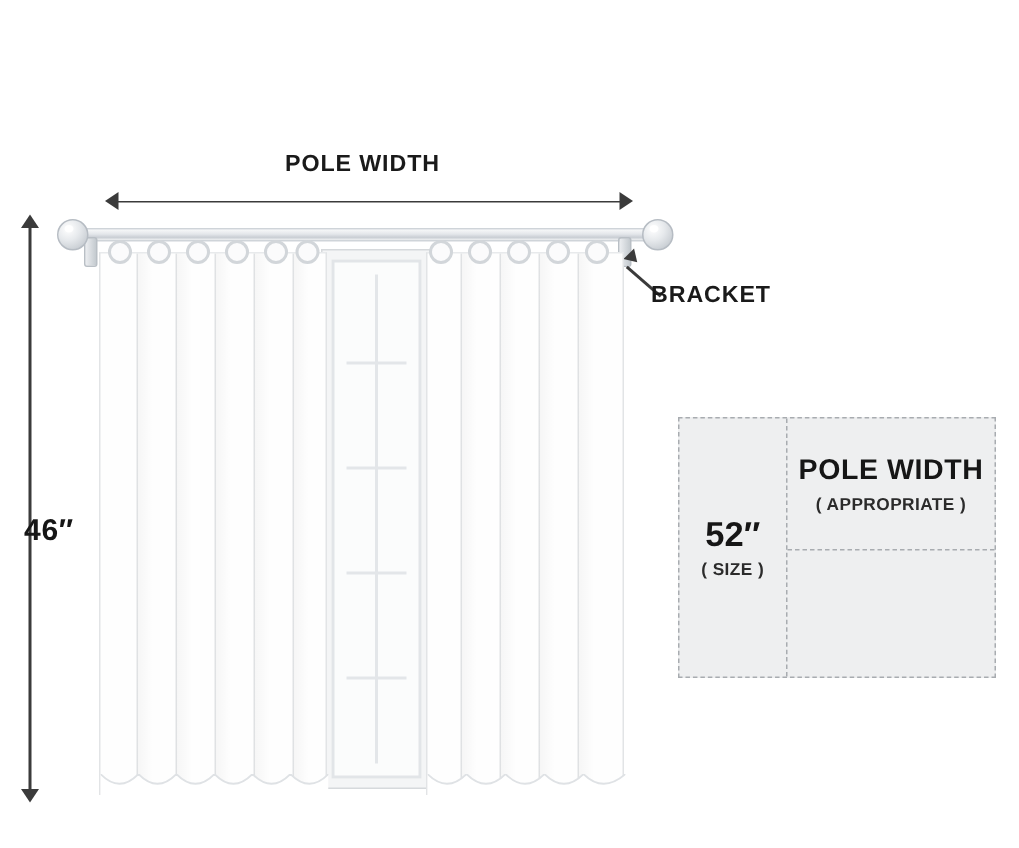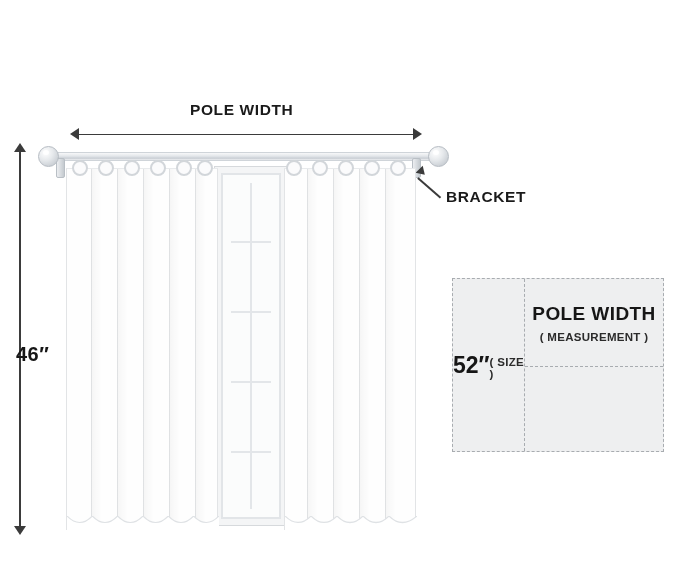--- a/index.html
+++ b/index.html
@@ -122,21 +122,20 @@
   
   .bracket-label {
     position: absolute;
     left: 434px;
     top: 188px;
     font-size: 15.5px;
     font-weight: bold;
     letter-spacing: 0.6px;
     color: #1a1a1a;
     white-space: nowrap;
-    margin-left: 12px;
   }
   .bracket-leader {
     position: absolute;
     left: 420px;
     top: 168px;
     width: 26px;
     height: 22px;
   }
   .bracket-leader .seg {
     position: absolute;
@@ -323,21 +322,21 @@
     box-sizing: border-box;
   }
   .info-table .cell-left {
     position: absolute;
     left: 0; top: 0;
     width: 72px;
     height: 100%;
     border-right: 1.6px dashed #a8acb0;
     box-sizing: border-box;
     display: flex;
-    flex-direction: row;
+    flex-direction: column;
     align-items: center;
     justify-content: center;
   }
   .info-table .cell-left .big {
     font-size: 23px;
     font-weight: bold;
     color: #161616;
     line-height: 1.05;
   }
   .info-table .cell-left .sub {
@@ -493,17 +492,17 @@
   </div>
 
 
   <div class="info-table">
     <div class="cell-left">
       <div class="big">52″</div>
       <div class="sub">( SIZE )</div>
     </div>
     <div class="cell-right-top">
       <div class="big">POLE WIDTH</div>
-      <div class="sub">( MEASUREMENT )</div>
+      <div class="sub">( APPROPRIATE )</div>
     </div>
   </div>
 
 </div>
 
 </body></html>

